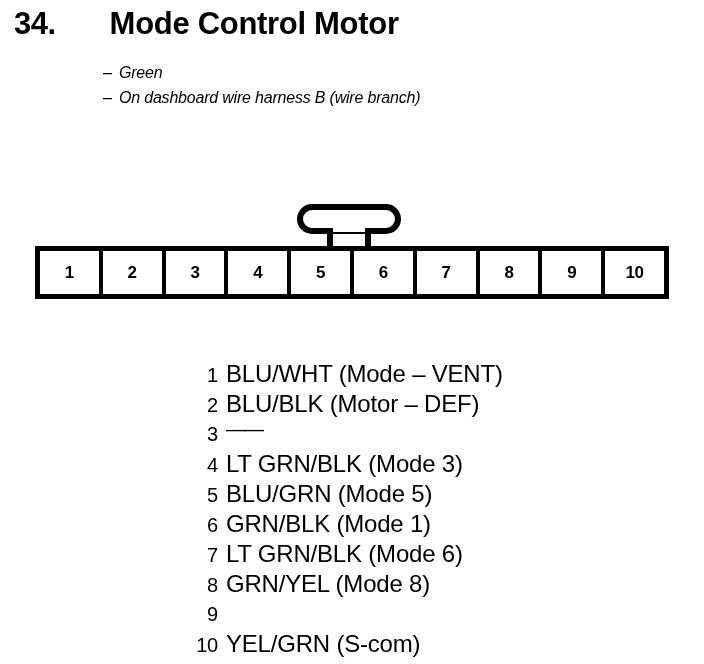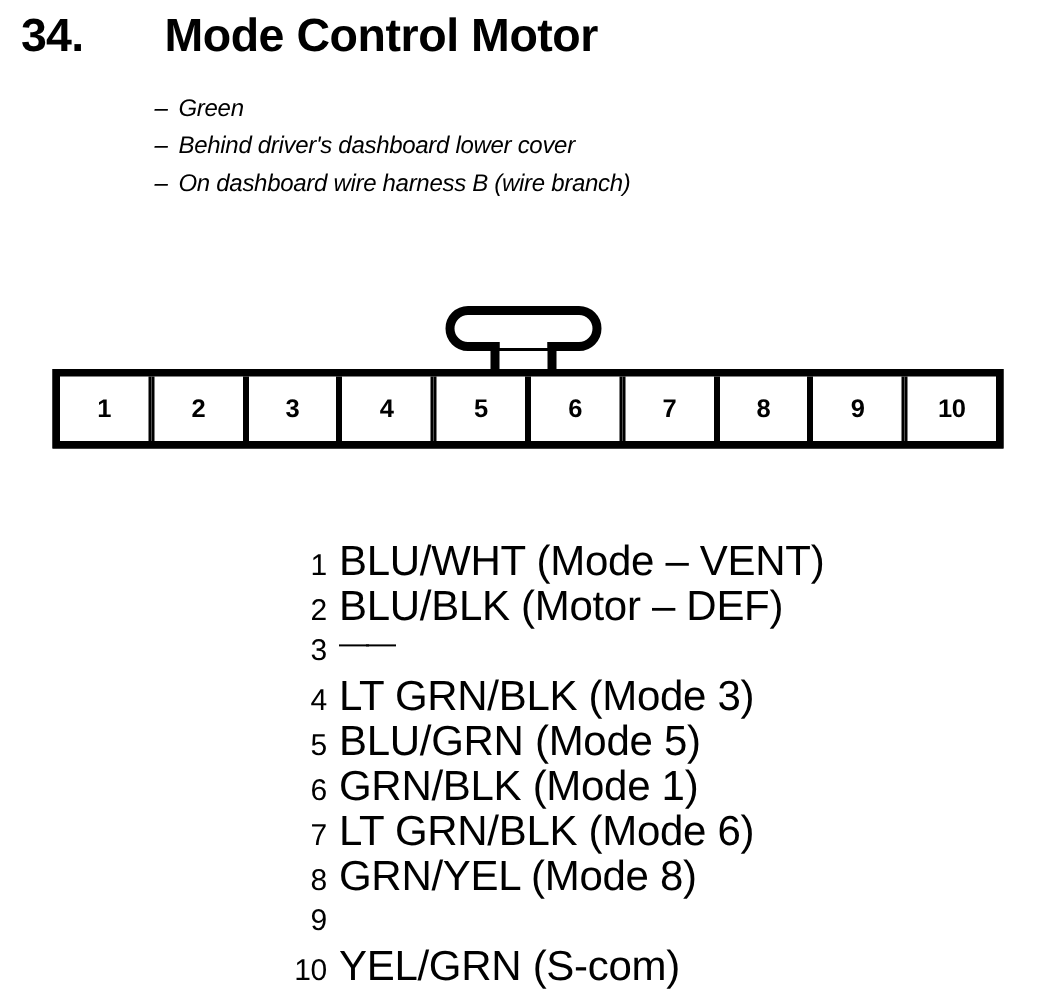--- a/index.html
+++ b/index.html
@@ -156,21 +156,21 @@
   }
   .legend-num {
     width: 30px;
     text-align: right;
     font-size: 20px;
     line-height: 24px;
     letter-spacing: -0.2px;
   }
   .legend-label {
     margin-left: 8px;
-    font-size: 28px;
+    font-size: 24px;
     line-height: 24px;
     letter-spacing: -0.2px;
   }
   .legend-label.is-dash {
     position: relative;
     top: -5px;
     font-size: 20px;
     letter-spacing: -2px;
   }
 </style>
@@ -182,23 +182,20 @@
   <div id="title-row">
     <span id="title-number">34.</span><span id="title-text">Mode Control Motor</span>
   </div>
 
   <div id="bullet-list">
 
     <div class="bullet-line">
       <span class="bullet-dash">–</span><span>Green</span>
     </div>
 
-    <div class="bullet-line">
-      <span class="bullet-dash">–</span><span>Behind driver's dashboard lower cover</span>
-    </div>
 
     <div class="bullet-line">
       <span class="bullet-dash">–</span><span>On dashboard wire harness B (wire branch)</span>
     </div>
 
   </div>
 </div>
 
 <div id="connector-wrap">
 

